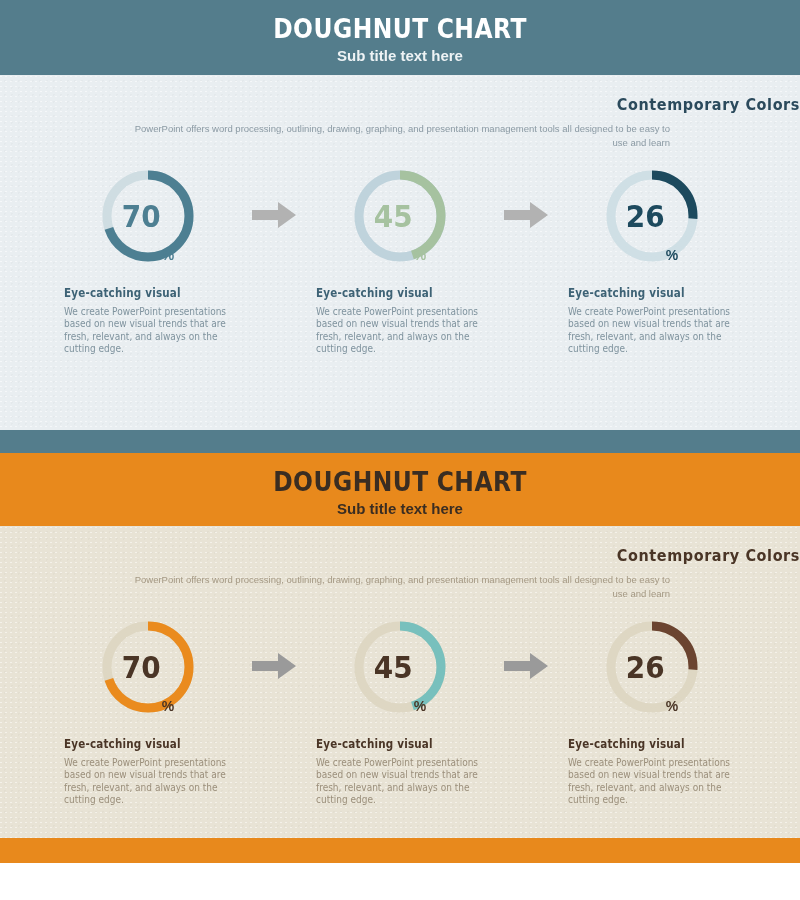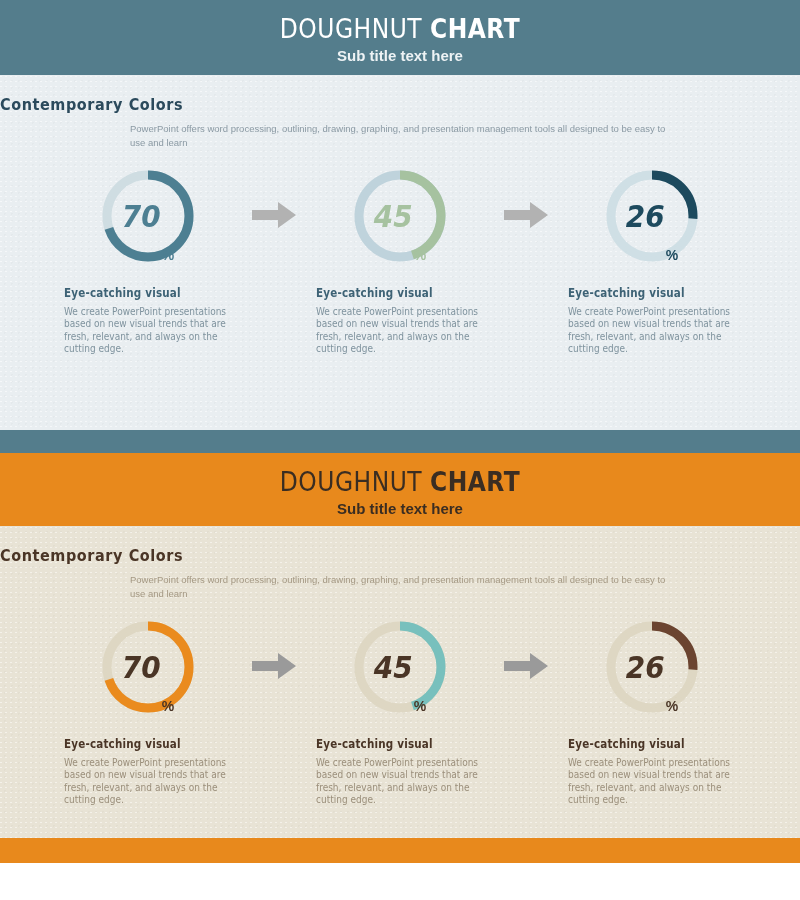--- a/index.html
+++ b/index.html
@@ -12,21 +12,21 @@
   .page { position: relative; width: 800px; height: 900px; }
 
   
   .banner { width: 100%; text-align: center; position: relative; }
   .banner-blue { background: #547d8c; height: 75px; padding-top: 13px; }
   .banner-orange { background: #e8891c; height: 73px; padding-top: 13px; }
   .banner-title {
     font-size: 26px; letter-spacing: 0.5px; line-height: 32px;
     font-family: "DejaVu Sans Condensed", "Liberation Sans Narrow", "Liberation Sans", sans-serif;
   }
-  .banner-title .t-bold { font-weight: 400; }
+  .banner-title .t-bold { font-weight: 700; }
   .banner-title .t-light { font-weight: 700; }
   .banner-blue .banner-title { color: #ffffff; }
   .banner-blue .banner-sub { color: #eef3f5; }
   .banner-orange .banner-title { color: #3a2d22; }
   .banner-orange .banner-sub { color: #3a2d22; }
   .banner-sub { font-size: 15px; line-height: 22px; font-weight: 700; }
 
   
   .strip-blue { width: 100%; height: 23px; background: #547d8c; }
   .strip-orange { width: 100%; height: 25px; background: #e8891c; }
@@ -41,21 +41,21 @@
     height: 355px;
   }
   .panel-cream {
     background: #e8e3d5;
     background-image: radial-gradient(circle at 20% 30%, rgba(255,255,255,.5) 0 1px, transparent 1px),
                       radial-gradient(circle at 70% 80%, rgba(0,0,0,.022) 0 1px, transparent 1px);
     background-size: 5px 5px, 7px 7px;
     height: 312px;
   }
 
-  .section-head { text-align: left; padding-top: 20px; }
+  .section-head { text-align: right; padding-top: 20px; }
   .section-title {
     font-size: 16px; font-weight: 700; letter-spacing: 0.6px;
     font-family: "DejaVu Sans Condensed", "Liberation Sans Narrow", "Liberation Sans", sans-serif;
   }
   .section-desc {
     font-size: 9.5px; line-height: 14px; margin: 8px auto 0; width: 540px;
     font-family: Liberation Sans, sans-serif;
   }
   .panel-blue .section-title { color: #2b4a5c; }
   .panel-blue .section-desc  { color: #8b9aa4; }
@@ -76,21 +76,20 @@
 
   .donut-wrap { position: relative; width: 100px; height: 100px; }
   .donut-wrap svg { display: block; transform: rotate(-90deg); }
   .donut-label {
     position: absolute; inset: 0; display: flex;
     align-items: center; justify-content: center;
   }
   .donut-num {
     font-size: 31px; font-weight: 700; line-height: 1;
     font-family: "DejaVu Sans Condensed", "Liberation Sans Narrow", "Liberation Sans", sans-serif;
-    font-style: italic;
   }
   .donut-pct { font-size: 14px; font-weight: 700; margin-left: 1px; align-self: flex-end; padding-bottom: 3px; }
 
   .cap { margin-top: 20px; width: 168px; text-align: left; }
   .cap-title {
     font-size: 11.5px; font-weight: 700; letter-spacing: .2px; margin-bottom: 6px;
     font-family: "DejaVu Sans Condensed", "Liberation Sans Narrow", "Liberation Sans", sans-serif;
   }
   .cap-body {
     font-size: 10px; line-height: 12.4px;

